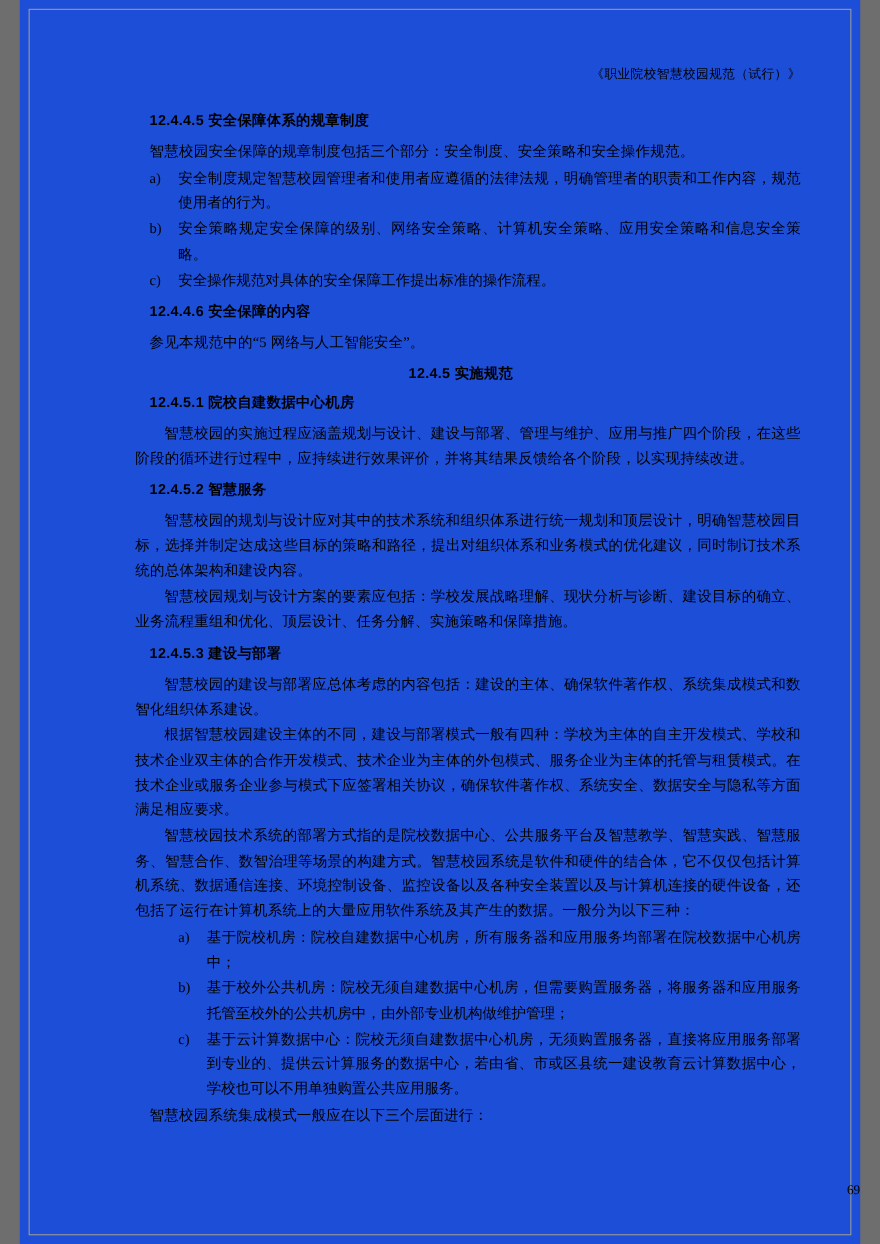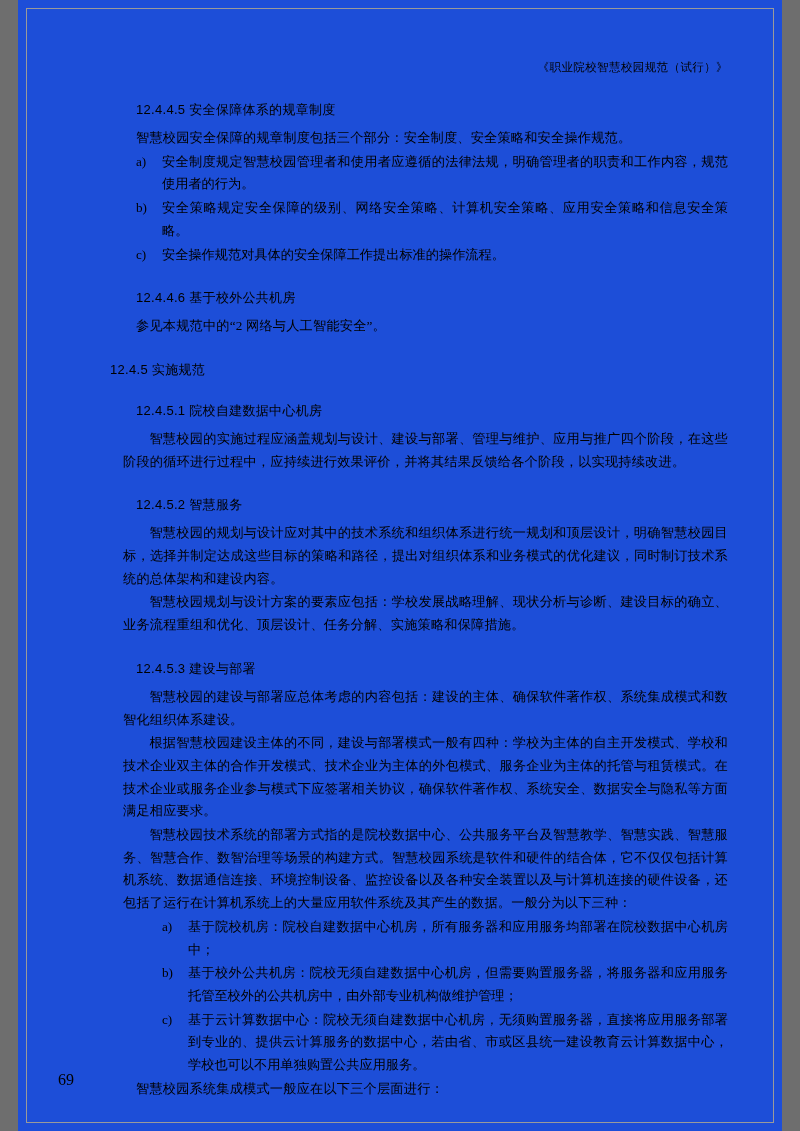--- a/index.html
+++ b/index.html
@@ -36,27 +36,27 @@
   .header-line {
     text-align: right;
     font-size: 11.5px;
     font-family: "Liberation Serif", "DejaVu Serif", serif;
     color: #000;
     letter-spacing: 0.4px;
     margin-bottom: 26px;
   }
   .h3 {
     font-size: 13px;
-    font-weight: normal;
+    font-weight: bold;
     font-family: "Liberation Sans", sans-serif;
-    margin: 23px 0 8px 0;
+    margin: 8px 0 8px 0;
     letter-spacing: 0.3px;
   }
   .h3.lvl5 { margin-left: 26px; }
-  .h3.lvl2 { margin-left: 0px; }
+  .h3.lvl2 { margin-left: 0px; text-align: center; }
   .p {
     font-size: 13.2px;
     line-height: 1.72;
     text-align: justify;
     text-justify: inter-ideograph;
     margin: 0 0 1px 0;
     letter-spacing: 0.2px;
   }
   .p.indent2 { text-indent: 2em; margin-left: 13px; }
   .p.flush { margin-left: 26px; }
@@ -85,24 +85,23 @@
   }
   .list.indent-a {
     margin-left: 52px;
   }
   .list.indent-a li .marker { width: 26px; }
   .page-number {
     position: absolute;
     left: 0;
     right: 0;
     bottom: 42px;
-    text-align: left;
-    font-size: 16px;
+    text-align: right;
+    font-size: 12px;
     font-family: "Liberation Serif", "DejaVu Serif", serif;
-    padding-left: 40px;
   }
 </style>
 </head>
 <body>
 
 <div class="page">
   <div class="page-border"></div>
 
   <div class="content">
 
@@ -118,22 +117,22 @@
       <li>
         <span class="marker">b)</span>
         <span class="txt">安全策略规定安全保障的级别、网络安全策略、计算机安全策略、应用安全策略和信息安全策略。</span>
       </li>
       <li>
         <span class="marker">c)</span>
         <span class="txt">安全操作规范对具体的安全保障工作提出标准的操作流程。</span>
       </li>
     </ul>
 
-    <div class="h3 lvl5">12.4.4.6  基于校外公共机房</div>
-    <p class="p flush">参见本规范中的“2  网络与人工智能安全”。</p>
+    <div class="h3 lvl5">12.4.4.6  安全保障的内容</div>
+    <p class="p flush">参见本规范中的“5  网络与人工智能安全”。</p>
 
     <div class="h3 lvl2">12.4.5  实施规范</div>
 
     <div class="h3 lvl5">12.4.5.1  院校自建数据中心机房</div>
     <p class="p indent2">智慧校园的实施过程应涵盖规划与设计、建设与部署、管理与维护、应用与推广四个阶段，在这些阶段的循环进行过程中，应持续进行效果评价，并将其结果反馈给各个阶段，以实现持续改进。</p>
 
     <div class="h3 lvl5">12.4.5.2  智慧服务</div>
     <p class="p indent2">智慧校园的规划与设计应对其中的技术系统和组织体系进行统一规划和顶层设计，明确智慧校园目标，选择并制定达成这些目标的策略和路径，提出对组织体系和业务模式的优化建议，同时制订技术系统的总体架构和建设内容。</p>
     <p class="p indent2">智慧校园规划与设计方案的要素应包括：学校发展战略理解、现状分析与诊断、建设目标的确立、业务流程重组和优化、顶层设计、任务分解、实施策略和保障措施。</p>
 

